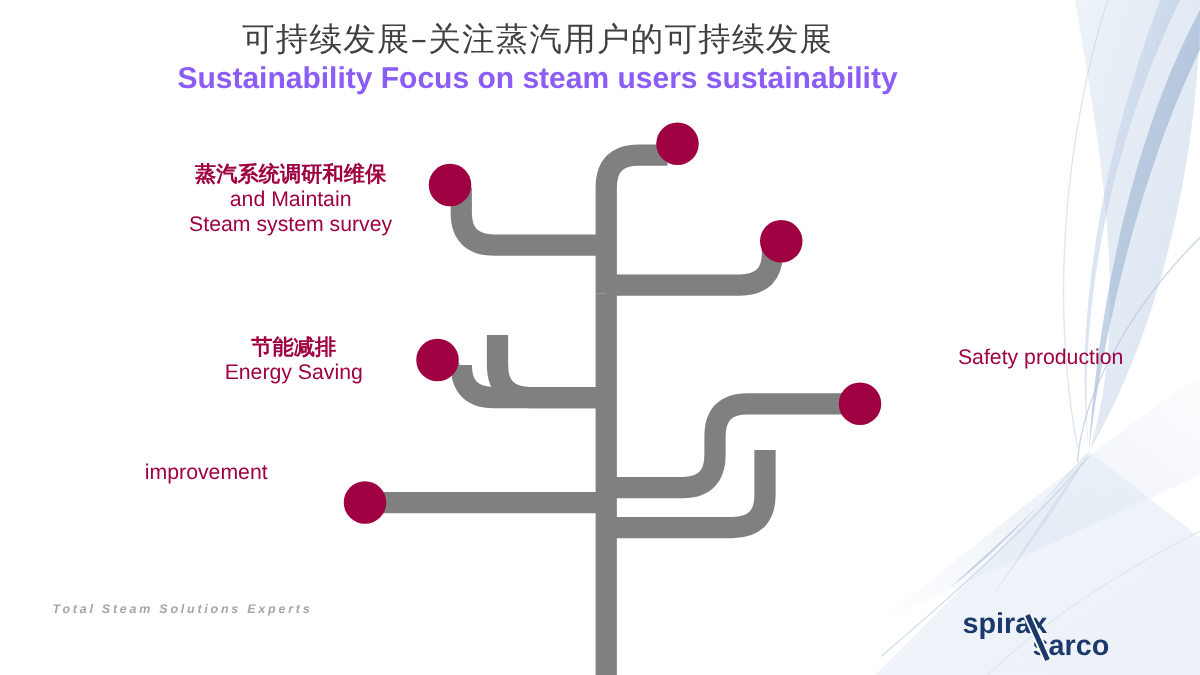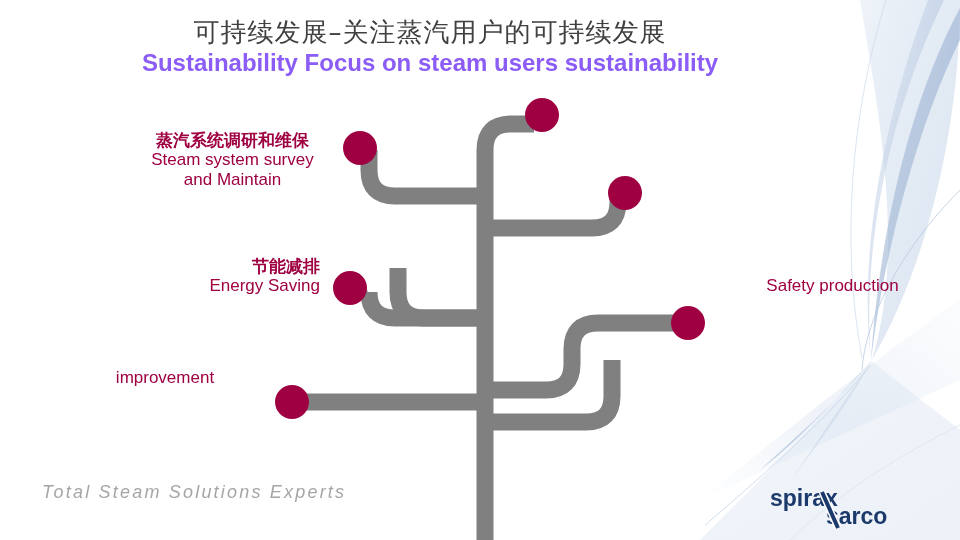--- a/index.html
+++ b/index.html
@@ -63,33 +63,33 @@
     display: block;
     white-space: nowrap;
   }
   .node-label .en {
     font-family: "Liberation Sans", sans-serif;
     font-size: 17px;
     display: block;
   }
 
   #label-survey   { left: 120px; top: 102px; width: 225px; margin-top: 28px; }
-  #label-energy   { left: 150px; top: 256px; width: 170px; text-align: right; }
+  #label-energy   { left: 150px; top: 268px; width: 170px; }
   #label-staff    { left: 70px;  top: 368px; width: 190px; }
   #label-regulation { left: 665px; top: 108px; width: 215px; }
   #label-safety   { left: 735px; top: 276px; width: 195px; }
 
   
   #footer-tagline {
     position: absolute;
     left: 42px;
     top: 482px;
     font-family: "Liberation Sans", sans-serif;
-    font-size: 18px;
-    font-weight: normal;
+    font-size: 10px;
+    font-weight: bold;
     font-style: italic;
     color: #a6a6a6;
     letter-spacing: 2.2px;
     white-space: nowrap;
   }
   #footer-pillars {
     position: absolute;
     left: 38px;
     top: 508px;
     font-family: "Liberation Sans", sans-serif;
@@ -186,22 +186,22 @@
     </g>
   </svg>
 
   <div id="title-block">
     <div id="title-cn">可持续发展–关注蒸汽用户的可持续发展</div>
     <div id="title-en">Sustainability Focus on steam users sustainability</div>
   </div>
 
   <div class="node-label" id="label-survey">
     <span class="cn">蒸汽系统调研和维保</span>
+    <span class="en">and Maintain</span>
     <span class="en">Steam system survey</span>
-    <span class="en">and Maintain</span>
   </div>
 
 
   <div class="node-label" id="label-energy">
     <span class="cn">节能减排</span>
     <span class="en">Energy Saving</span>
   </div>
 
   <div class="node-label" id="label-safety">
     <span class="en">Safety production</span>

